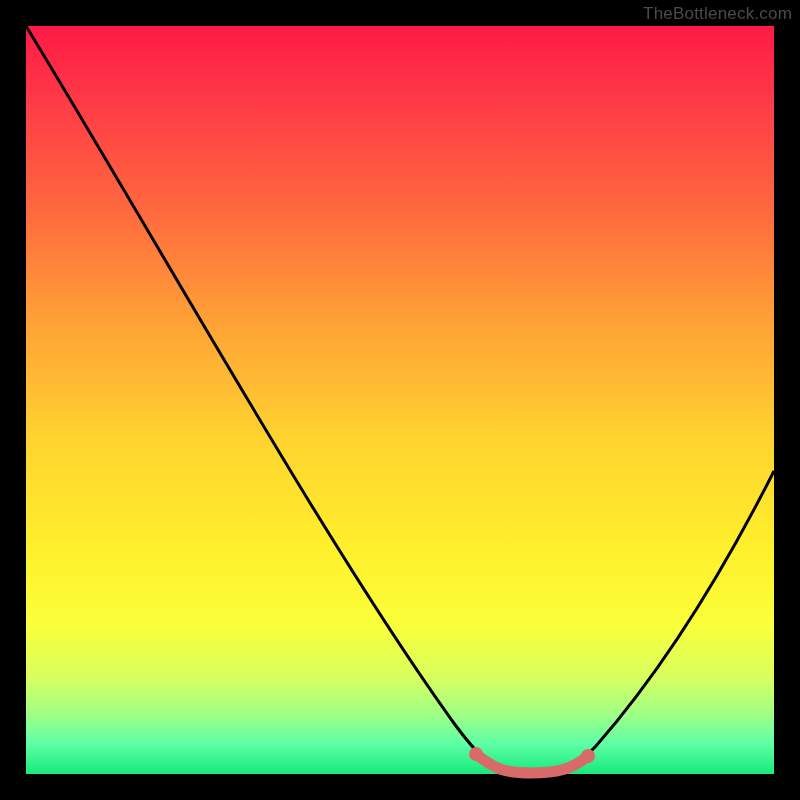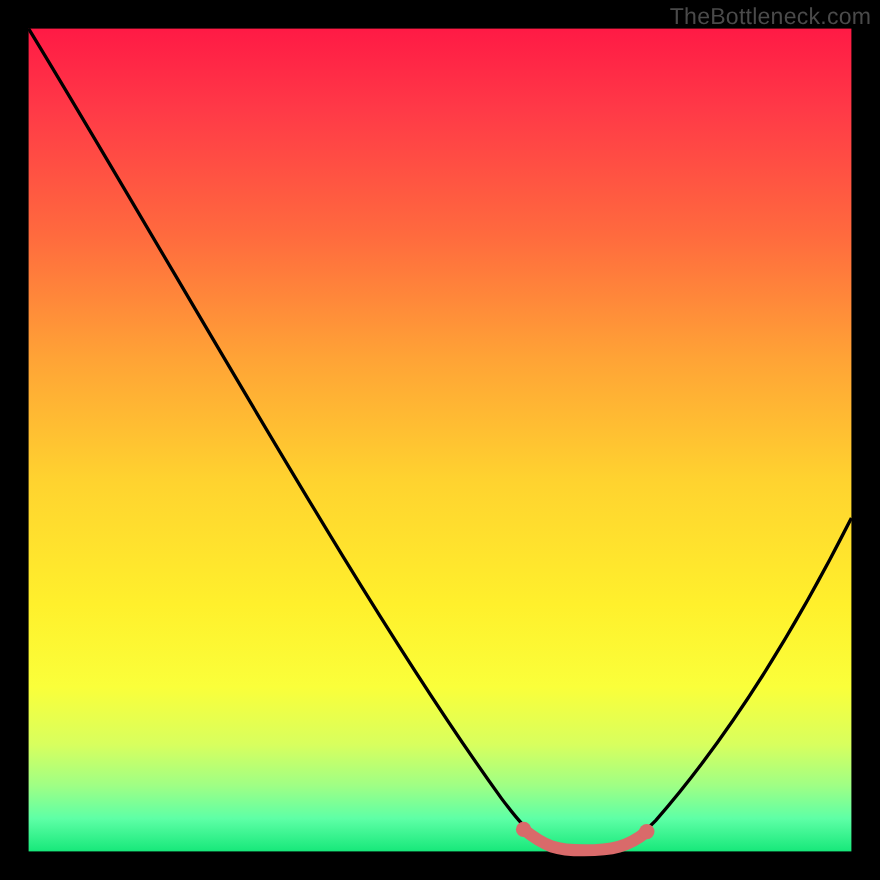--- a/index.html
+++ b/index.html
@@ -37,21 +37,21 @@
       #9fff85 92%,
       #5effa6 96%,
       #17e87a 100%
     );
   }
   .watermark {
     position: absolute;
     top: 4px;
     right: 8px;
     color: #4a4a4a;
-    font-size: 21px;
+    font-size: 17px;
     font-weight: 500;
     letter-spacing: 0.2px;
   }
   svg.curve {
     position: absolute;
     left: 0;
     top: 0;
     width: 748px;
     height: 748px;
     overflow: visible;

